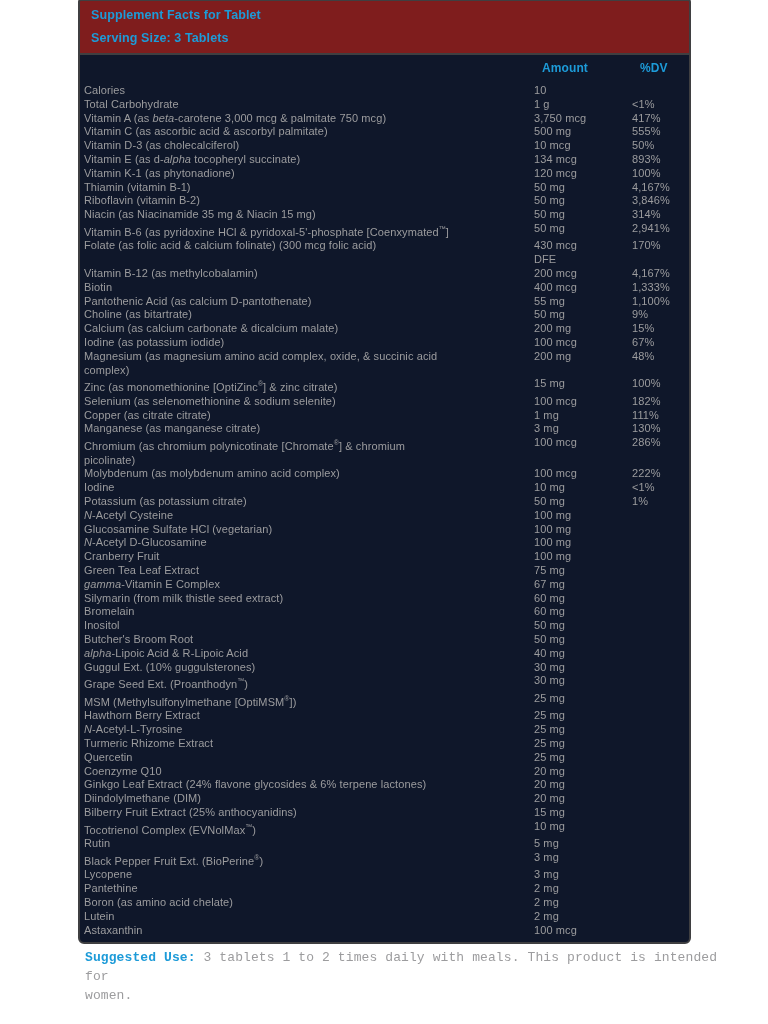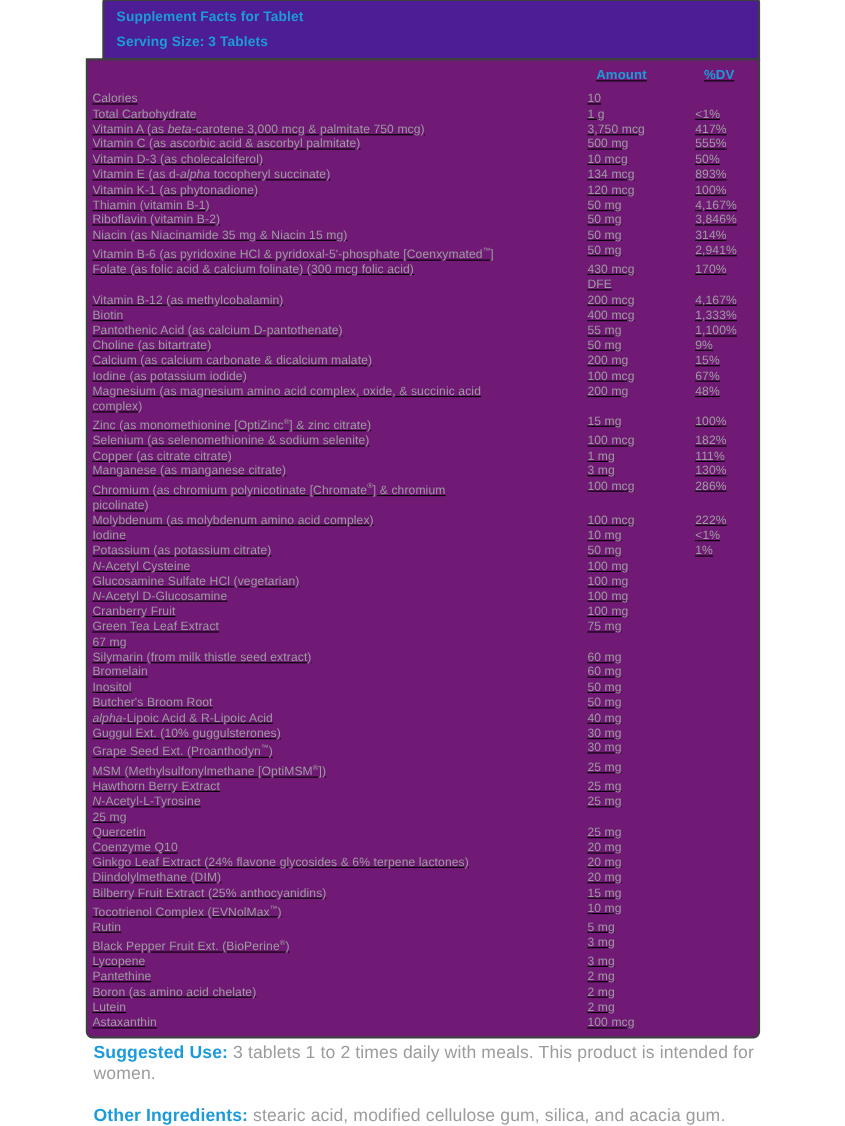--- a/index.html
+++ b/index.html
@@ -4,51 +4,51 @@
 <style>
   html,body{margin:0;padding:0;background:#fff;}
   body{
     width:768px;height:1024px;position:relative;overflow:hidden;
     font-family:"Liberation Sans", sans-serif;
     -webkit-font-smoothing:antialiased;
   }
   .facts-panel{position:absolute;left:78px;top:-1px;width:613px;box-sizing:border-box;}
   .facts-header{
     border:2px solid #3f3f41;border-radius:3px 3px 0 0;
-    padding:7px 11px 8px 11px;background:#4c1d95;margin-left:15px;
+    padding:7px 11px 8px 11px;background:#7f1d1d;
   }
   .facts-title,.serving-size{
     color:#1d9bd8;font-weight:bold;font-size:12.5px;line-height:14px;letter-spacing:.1px;
   }
   .serving-size{margin-top:9px;}
   .facts-table{
     border:2px solid #3f3f41;border-radius:0 0 6px 6px;
-    margin-top:-2px;background:#701a75;
+    margin-top:-2px;background:#0f172a;
     padding:4px 0 5px 0;
-    text-decoration:underline;
   }
   .col-headers{
     display:grid;grid-template-columns:450px 98px 1fr;
     padding:2px 6px 0 12px;
     color:#1d9bd8;font-weight:bold;font-size:12px;line-height:14px;letter-spacing:.1px;
   }
   .rows{margin-top:9px;}
   .row{
     display:grid;grid-template-columns:450px 98px 1fr;
     padding:0 6px 0 4px;
     color:#9c9c9e;font-size:11px;line-height:13.8px;letter-spacing:.1px;
   }
   .cell{white-space:pre-line;}
   .cell.name{padding-right:10px;}
   .cell sup{font-size:7px;letter-spacing:0;}
   .cell i{font-style:italic;}
   .footer{position:absolute;left:85px;top:948px;width:640px;}
   .footer-para{
-    margin:0 0 19px 0;color:#9c9c9e;font-size:16px;line-height:19px;letter-spacing:.1px;
+    margin:0 0 19px 0;color:#9c9c9e;font-size:13px;line-height:19px;letter-spacing:.1px;
     white-space:pre-line;
+    font-family:Liberation Mono, monospace;
   }
   .footer-para .label{color:#1d9bd8;font-weight:bold;}
 </style>
 </head>
 <body>
 
 <section class="facts-panel">
   <div class="facts-header">
     <div class="facts-title">Supplement Facts for Tablet</div>
     <div class="serving-size">Serving Size: 3 Tablets</div>
@@ -249,20 +249,21 @@
     <span class="cell dv"></span>
   </div>
 
   <div class="row">
     <span class="cell name">Green Tea Leaf Extract</span>
     <span class="cell amount">75 mg</span>
     <span class="cell dv"></span>
   </div>
 
   <div class="row">
+    <span class="cell name"><i>gamma</i>-Vitamin E Complex</span>
     <span class="cell amount">67 mg</span>
     <span class="cell dv"></span>
   </div>
 
   <div class="row">
     <span class="cell name">Silymarin (from milk thistle seed extract)</span>
     <span class="cell amount">60 mg</span>
     <span class="cell dv"></span>
   </div>
 
@@ -314,20 +315,21 @@
     <span class="cell dv"></span>
   </div>
 
   <div class="row">
     <span class="cell name"><i>N</i>-Acetyl-L-Tyrosine</span>
     <span class="cell amount">25 mg</span>
     <span class="cell dv"></span>
   </div>
 
   <div class="row">
+    <span class="cell name">Turmeric Rhizome Extract</span>
     <span class="cell amount">25 mg</span>
     <span class="cell dv"></span>
   </div>
 
   <div class="row">
     <span class="cell name">Quercetin</span>
     <span class="cell amount">25 mg</span>
     <span class="cell dv"></span>
   </div>
 

